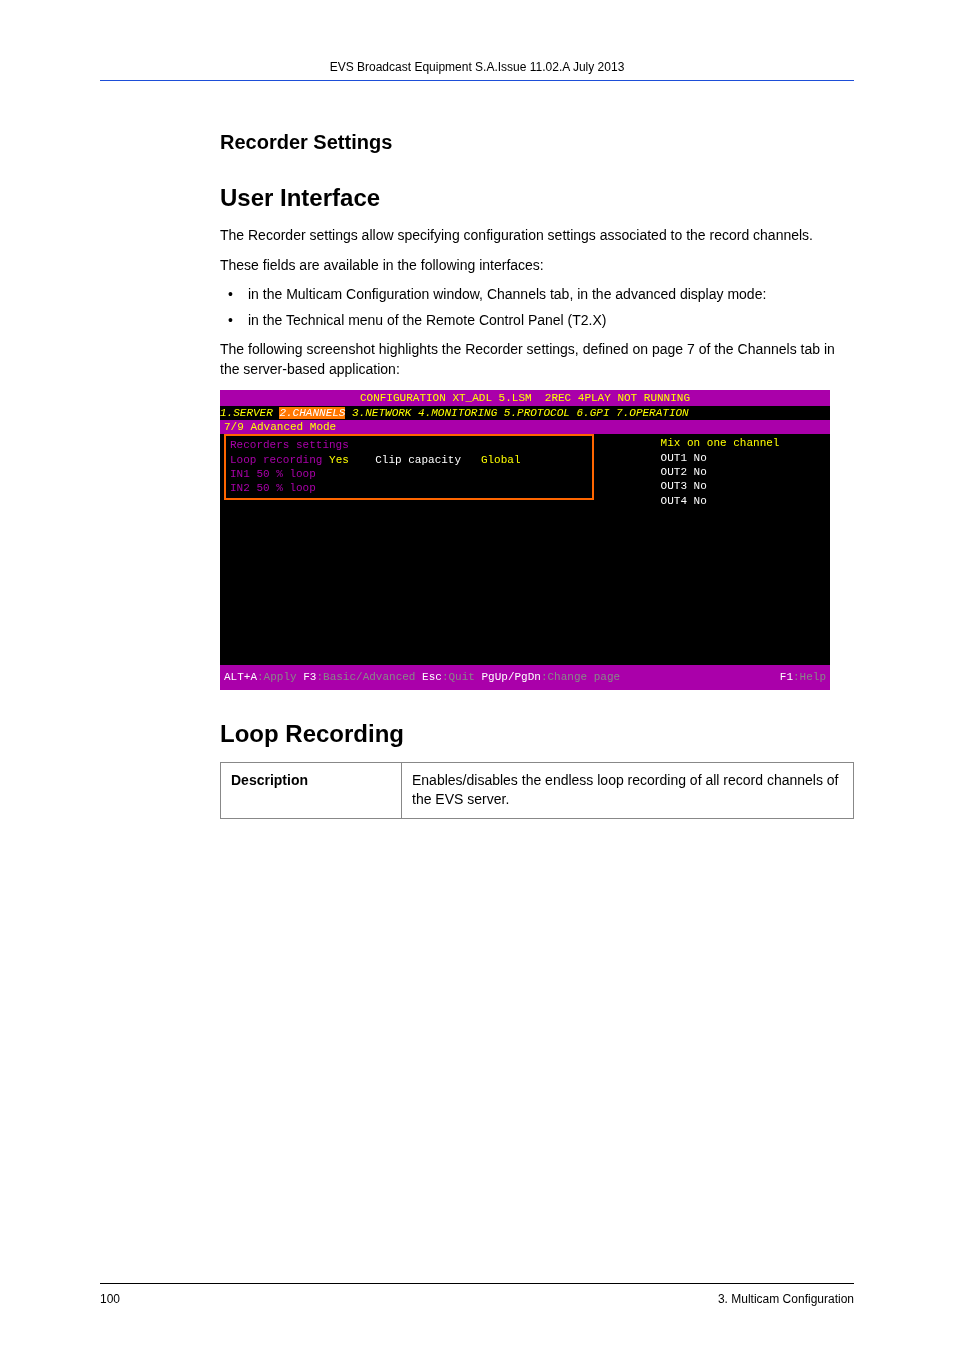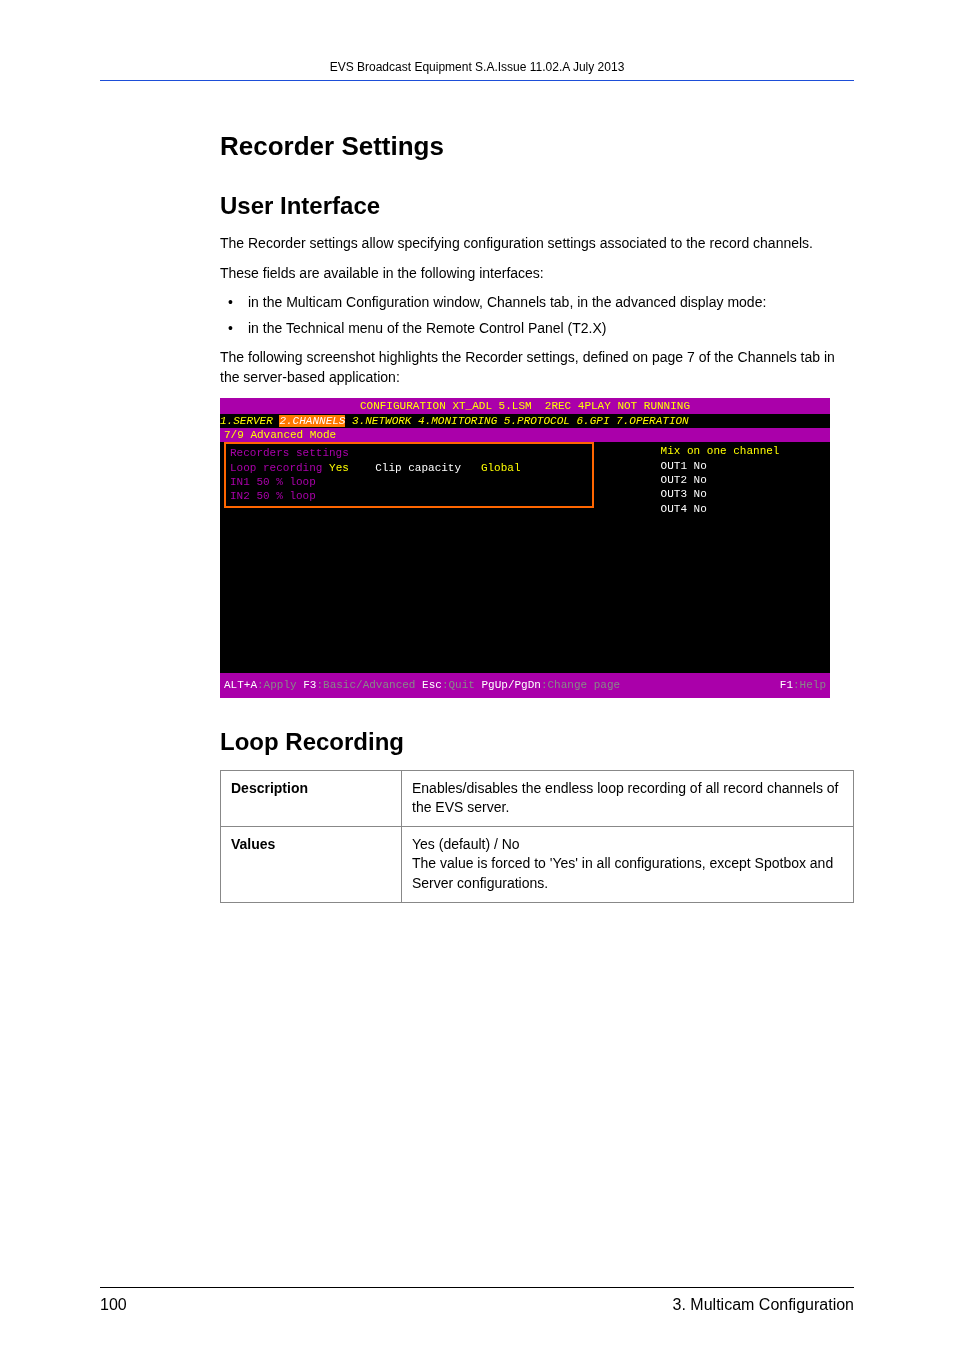--- a/index.html
+++ b/index.html
@@ -23,21 +23,21 @@
     justify-content: center;
     font-size: 12px;
     padding-bottom: 6px;
     border-bottom: 1px solid #1d4ed8;
     margin-bottom: 50px;
   }
   .content {
     margin-left: 120px;
   }
   h1 {
-    font-size: 26px;
+    font-size: 20px;
     font-weight: bold;
     margin: 0 0 30px 0;
   }
   h2 {
     font-size: 24px;
     font-weight: bold;
     margin: 30px 0 14px 0;
   }
   p {
     font-size: 14px;
@@ -160,28 +160,28 @@
     vertical-align: top;
     font-size: 14px;
     line-height: 1.4;
   }
   table.desc td.key {
     width: 160px;
     font-weight: bold;
   }
   .footer {
     position: absolute;
-    bottom: 36px;
+    bottom: 44px;
     left: 100px;
     right: 100px;
     border-top: 1px solid #000;
     padding-top: 8px;
     display: flex;
     justify-content: space-between;
-    font-size: 16px;
+    font-size: 12px;
   }
 </style>
 </head>
 <body>
 
 <div class="page">
 
   <div class="header">
     <span>EVS Broadcast Equipment S.A.</span>
     <span>Issue 11.02.A  July 2013</span>
@@ -228,25 +228,20 @@
     </div>
 
     <h2>Loop Recording</h2>
 
     <table class="desc">
       <tbody>
           <tr>
         <td class="key">Description</td>
         <td>Enables/disables the endless loop recording of all record channels of the EVS server.</td>
       </tr>
-      <tr>
-        <td class="key">Values</td>
-        <td style="white-space:pre-line;">Yes (default) / No
-The value is forced to 'Yes' in all configurations, except Spotbox and Server configurations.</td>
-      </tr>
     </tbody>
       </table>
 
   </div>
 
   <div class="footer">
     <span>100</span>
     <span>3. Multicam Configuration</span>
   </div>
 

